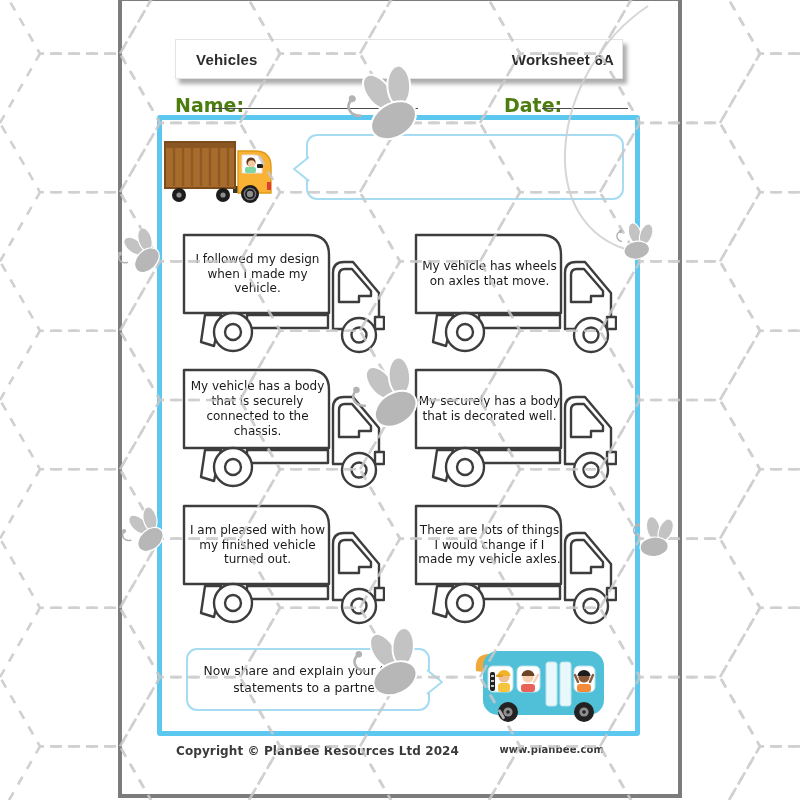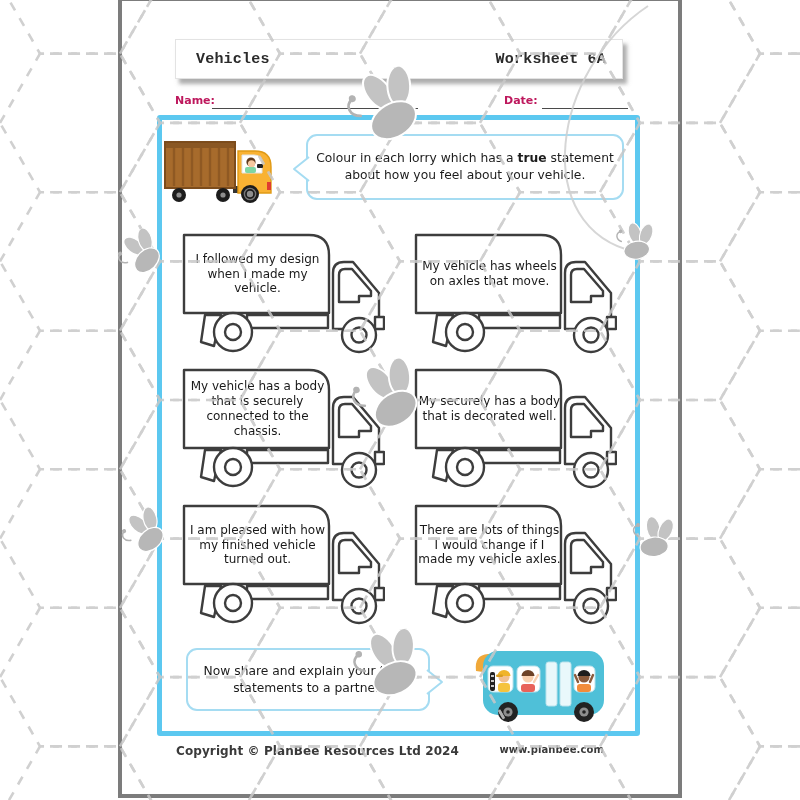--- a/index.html
+++ b/index.html
@@ -4,23 +4,23 @@
 <style>
   html,body{margin:0;padding:0;background:#fff;}
   .stage{position:relative;width:800px;height:800px;background:#fff;overflow:hidden;
          font-family:"DejaVu Sans",sans-serif;color:#1f1f1f;}
   .page{position:absolute;left:118px;top:-3px;width:564px;height:801px;
         border:4px solid #7c7c7c;background:#fff;box-sizing:border-box;}
   .header-box{position:absolute;left:175px;top:39px;width:448px;height:40px;
         background:#fff;border:1px solid #e3e3e3;box-sizing:border-box;
         box-shadow:4px 5px 4px rgba(105,105,105,.55);
         display:flex;align-items:center;justify-content:space-between;
-        padding:0 16px 0 20px;font-family:Liberation Mono, monospace;
+        padding:0 8px 0 20px;font-family:Liberation Sans, sans-serif;
         font-size:15px;font-weight:600;letter-spacing:.2px;color:#2b2b2b;}
-  .field-label{position:absolute;font-size:11px;font-weight:700;color:#be185d;}
+  .field-label{position:absolute;font-size:19px;font-weight:700;color:#4d7c0f;}
   .field-line{position:absolute;border-bottom:1.6px solid #4a4a4a;height:1px;}
   .frame{position:absolute;left:157px;top:115px;width:483px;height:621px;
         border:5px solid #5cc8f0;border-radius:3px;box-sizing:border-box;background:transparent;}
   .illus{position:absolute;}
   .bubble{position:absolute;background:#fff;border:2px solid #a5dcf2;border-radius:11px;
         box-sizing:border-box;display:flex;align-items:center;justify-content:center;}
   .bubble p{margin:0;text-align:center;font-size:12.3px;line-height:1.38;color:#1c1c1c;}
   .bubble-intro{left:306px;top:134px;width:318px;height:66px;padding:4px 8px;}
   .bubble-outro{left:186px;top:648px;width:244px;height:63px;padding:4px 10px;}
   .tail{position:absolute;width:18px;height:26px;}
@@ -79,21 +79,20 @@
       <circle cx="87" cy="56" r="9" fill="#1c1c1c"></circle>
       <circle cx="87" cy="56" r="5.6" fill="none" stroke="#777" stroke-width="1.4"></circle>
       <circle cx="87" cy="56" r="3.2" fill="#8e8e8e"></circle>
     </svg>
   </div>
 
   <div class="bubble bubble-intro">
     <svg class="tail tail-left" viewBox="0 0 18 26">
       <path d="M17,1 L2,13 L17,25" fill="#fff" stroke="#a5dcf2" stroke-width="2" stroke-linejoin="round"></path>
     </svg>
-    <p><span>Colour in each lorry which has a </span><b>true</b><span> statement about how you feel about your vehicle.</span></p>
   </div>
 
   <div class="lorry" style="left:412px;top:232px;">
     <div class="lorry-art">
   <svg viewBox="0 0 205 122">
     <g fill="#fff" stroke="#3d3d3d" stroke-width="2.4" stroke-linejoin="round">
       <path d="M67,83 H148 V96 H67 Z"></path>
       <path d="M25,83 L41,83 L34,114 L21,110 Z"></path>
       <path d="M4,3 H129 Q149,3 149,23 V81 H4 Z"></path>
       <path d="M153,97 V41 Q153,30 164,30 H173 L199,61 V92 Q199,97 194,97 Z"></path>

